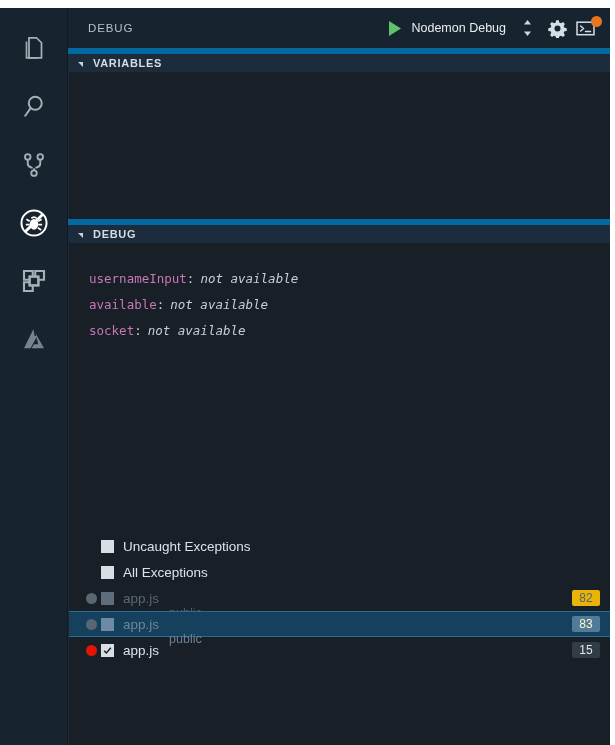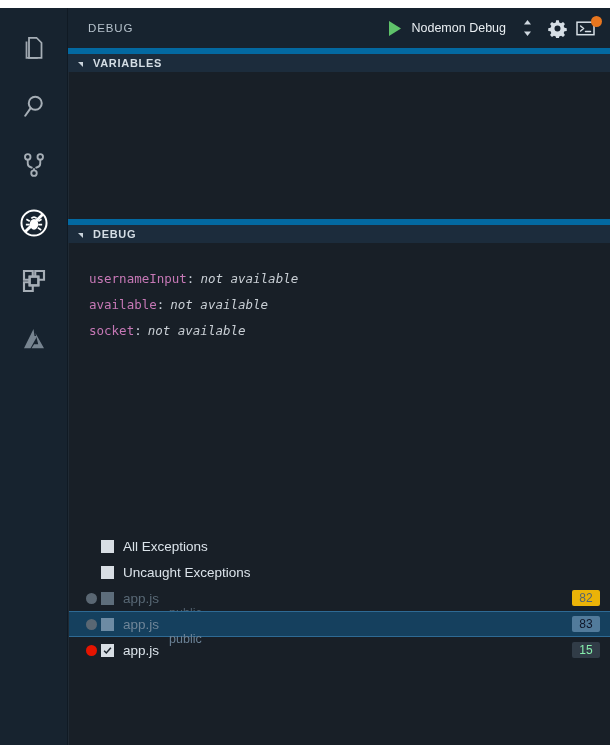--- a/index.html
+++ b/index.html
@@ -200,24 +200,24 @@
   .bp-row.dim.selected .bp-name { color: #6f8598; }
   .bp-row.dim.selected .bp-folder { color: #6b8296; }
   .bp-spacer { flex: 1; }
   .bp-line {
     font-size: 12px;
     min-width: 18px;
     text-align: center;
     padding: 1px 5px;
     border-radius: 2px;
     background: #313c47;
-    color: #86efac;
+    color: #e5e5e5;
   }
   .bp-row.dim .bp-line { background: #eab308; color: #55646f; }
-  .bp-row.dim.selected .bp-line { background: #527b9b; color: #0f172a; }
+  .bp-row.dim.selected .bp-line { background: #527b9b; color: #fef9c3; }
   .bp-indent { width: 20px; flex: none; }
 </style>
 </head>
 <body>
 
 <div id="app">
 
   <div class="activity-bar">
 
     <div class="activity-item">
@@ -354,27 +354,27 @@
     <div class="section">
       <div class="section-body sb-callstack"></div>
     </div>
 
     <div class="section" style="flex:1;">
       <div class="section-body sb-breakpoints">
 
         <div class="bp-row">
           <span class="bp-indent"></span>
           <span class="bp-check"></span>
-          <span class="bp-name">All Exceptions</span>
+          <span class="bp-name">Uncaught Exceptions</span>
         </div>
 
         <div class="bp-row">
           <span class="bp-indent"></span>
           <span class="bp-check"></span>
-          <span class="bp-name">Uncaught Exceptions</span>
+          <span class="bp-name">All Exceptions</span>
         </div>
 
         <div class="bp-row dim">
           <span class="bp-dot-slot">
             <span class="bp-dot disabled"></span>
           </span>
           <span class="bp-check dim"></span>
           <span class="bp-name">app.js</span>
           <span class="bp-folder">public</span>
           <span class="bp-spacer"></span>

